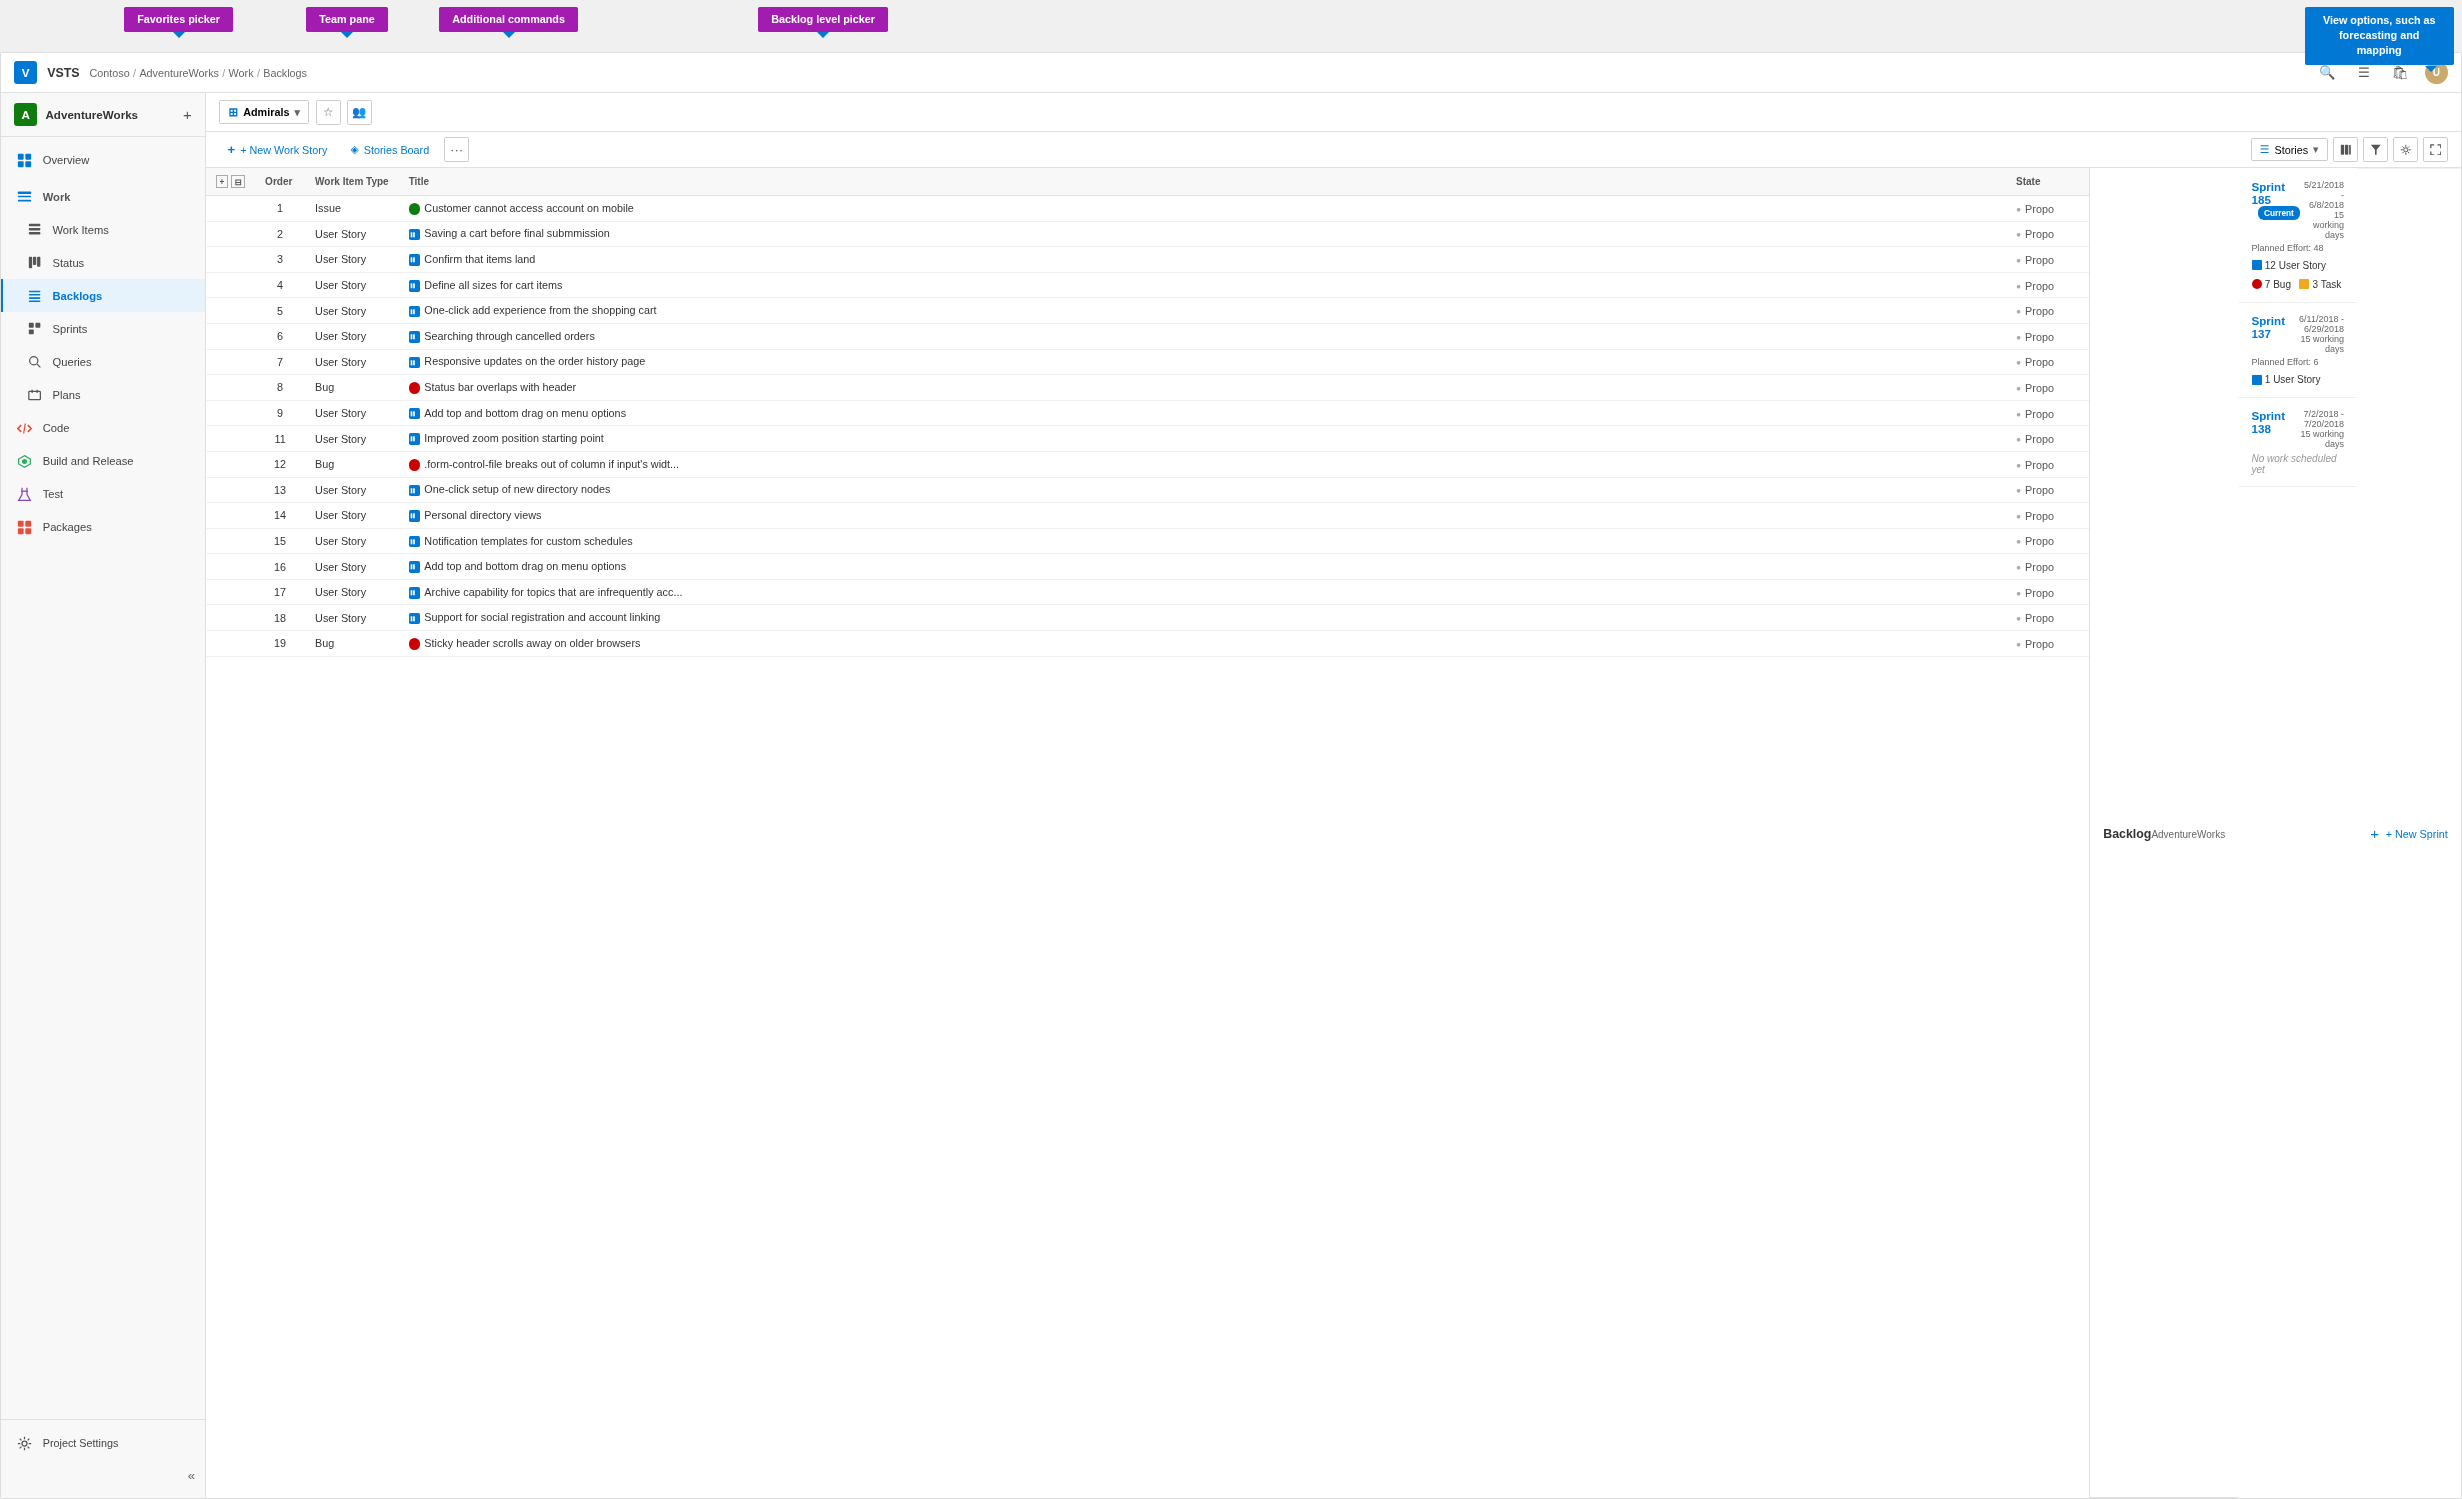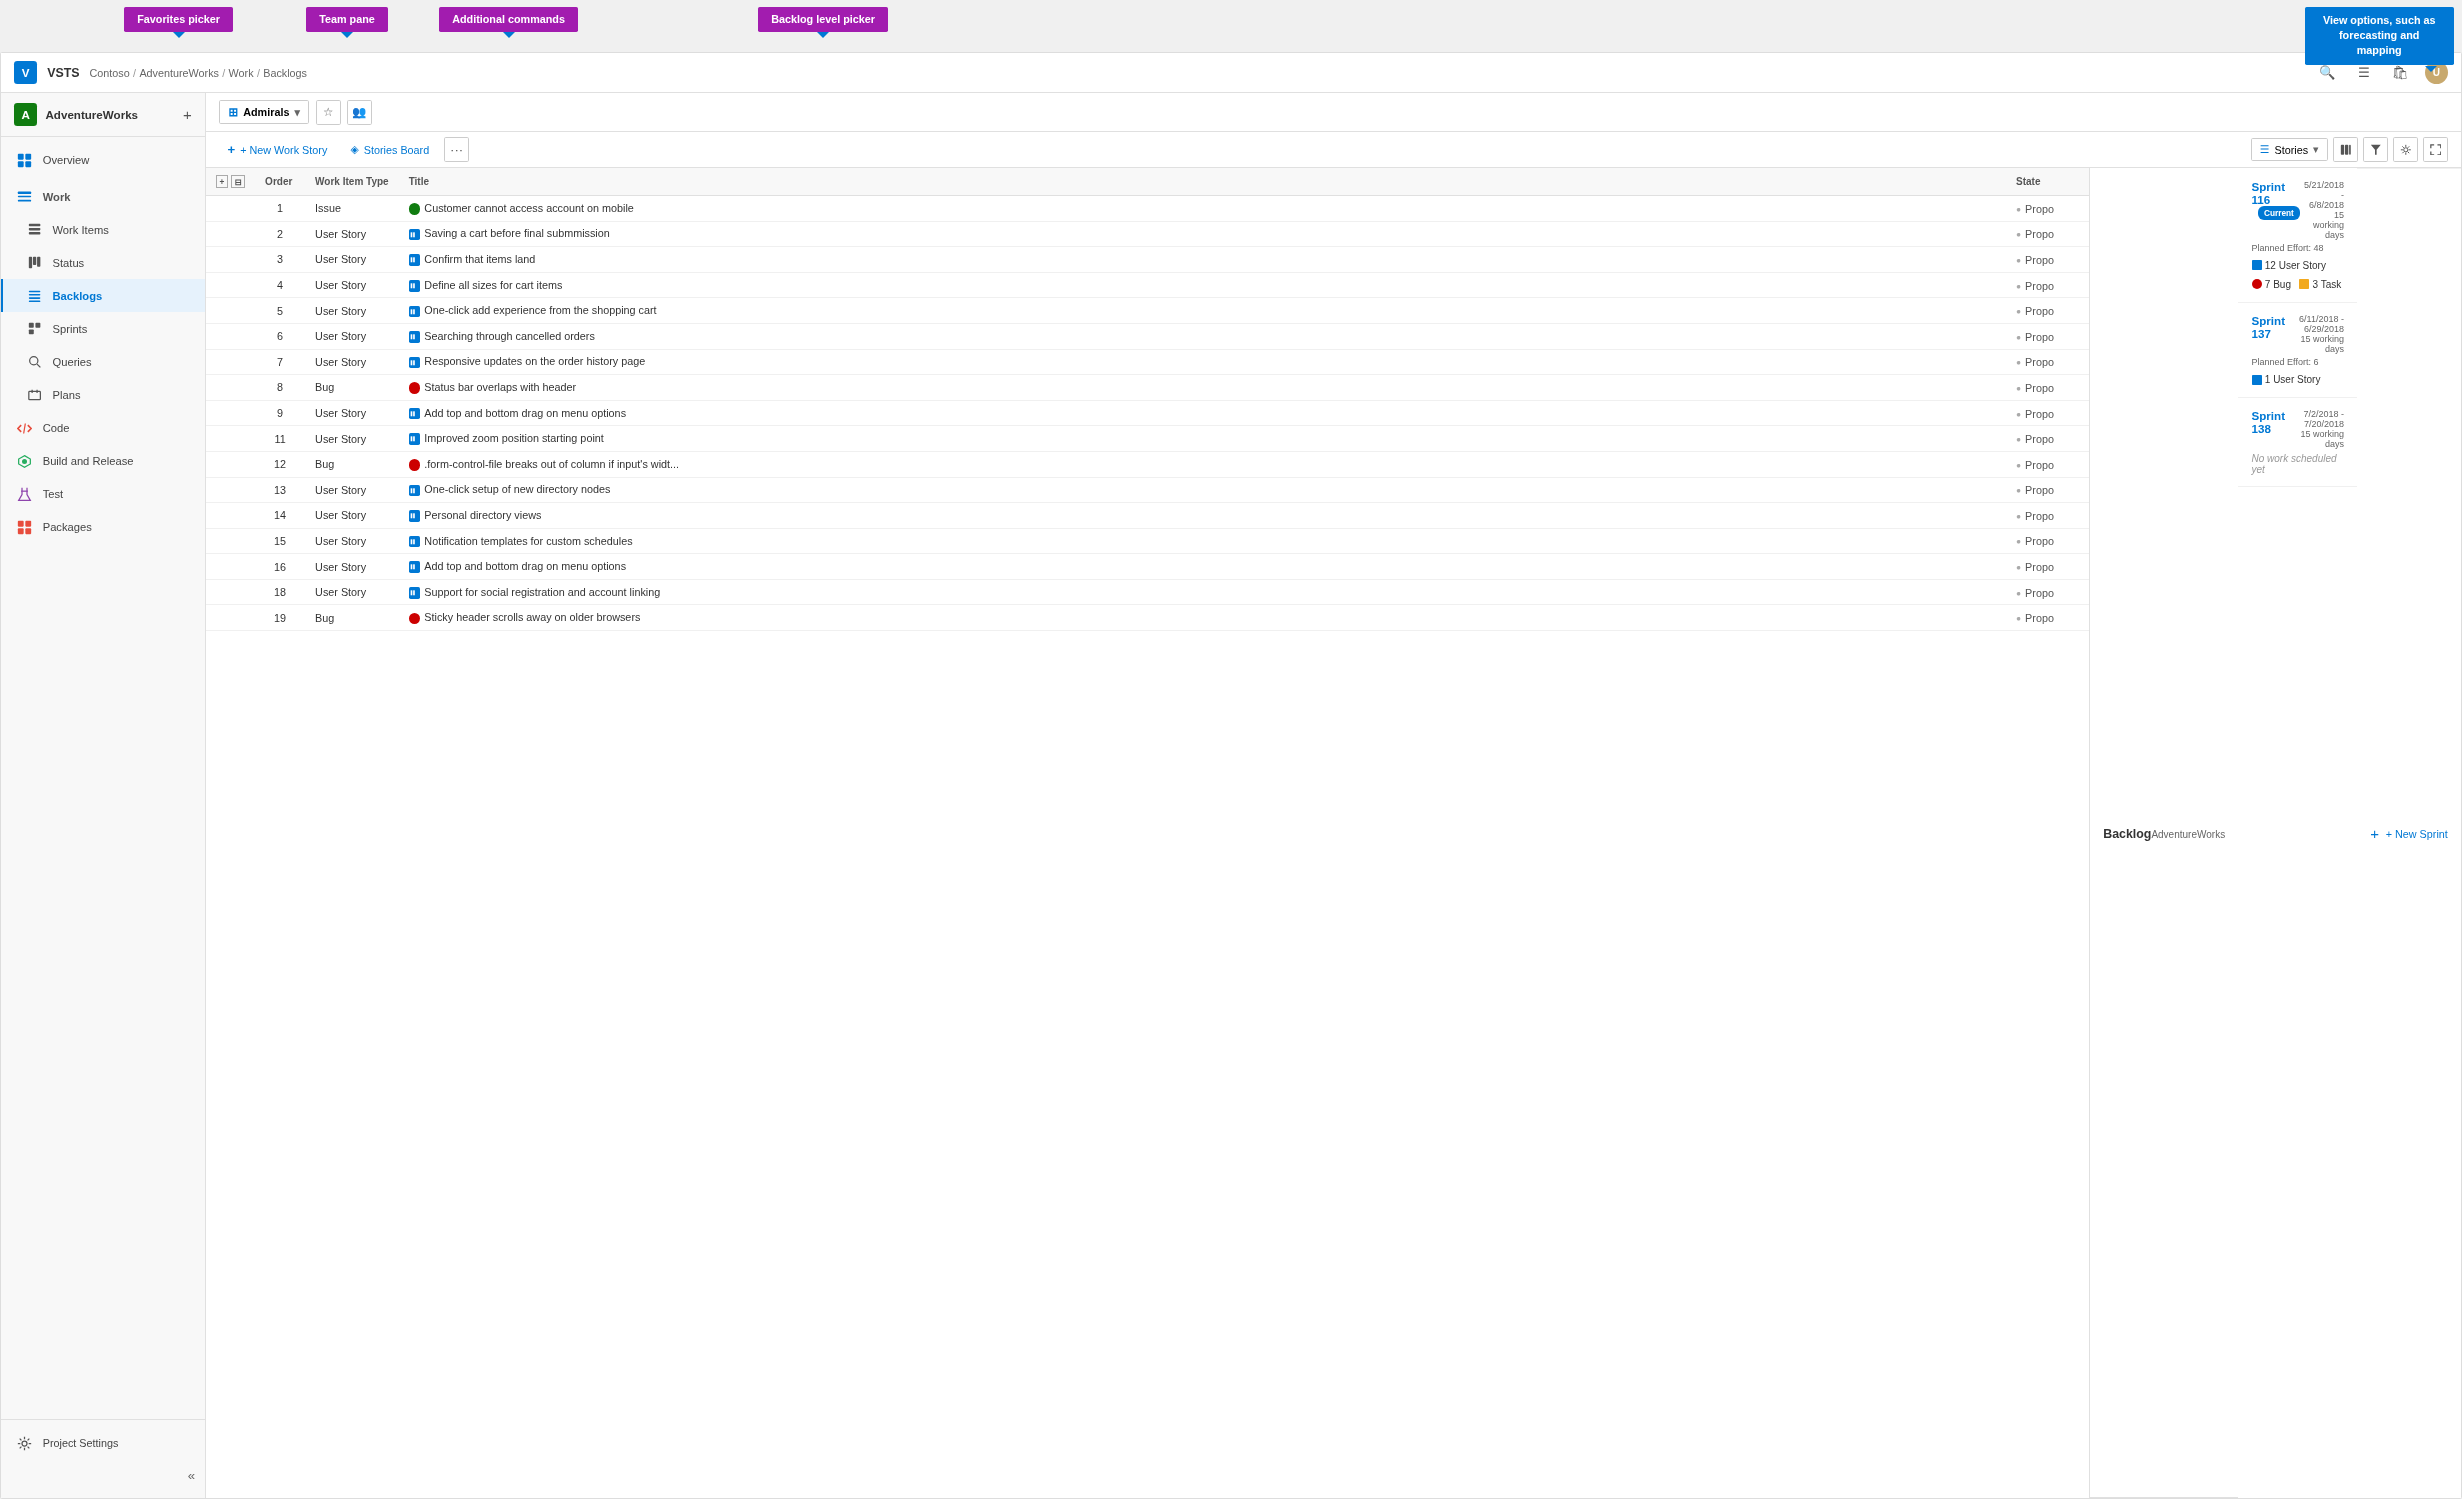--- a/index.html
+++ b/index.html
@@ -935,20 +935,32 @@
                   <td><span style="display:inline-block;width:11.6px;height:11.6px;background:#0078d4;border-radius:1.7px;vertical-align:middle;margin-right:4.1px;">
       <svg width="11.6" height="11.6" viewBox="0 0 14 14">
                         <rect x="2" y="4" width="2" height="6" fill="white"></rect>
                         <rect x="5" y="4" width="2" height="6" fill="white"></rect>
                       </svg>
     </span>Add top and bottom drag on menu options</td>
                   <td><span class="state-dot">Propo</span></td>
                 </tr>
                 <tr>
                   <td></td>
+                  <td style="text-align: center;">17</td>
+                  <td>User Story</td>
+                  <td><span style="display:inline-block;width:11.6px;height:11.6px;background:#0078d4;border-radius:1.7px;vertical-align:middle;margin-right:4.1px;">
+      <svg width="11.6" height="11.6" viewBox="0 0 14 14">
+                        <rect x="2" y="4" width="2" height="6" fill="white"></rect>
+                        <rect x="5" y="4" width="2" height="6" fill="white"></rect>
+                      </svg>
+    </span>Archive capability for topics that are infrequently acc...</td>
+                  <td><span class="state-dot">Propo</span></td>
+                </tr>
+                <tr>
+                  <td></td>
                   <td style="text-align: center;">18</td>
                   <td>User Story</td>
                   <td><span style="display:inline-block;width:11.6px;height:11.6px;background:#0078d4;border-radius:1.7px;vertical-align:middle;margin-right:4.1px;">
       <svg width="11.6" height="11.6" viewBox="0 0 14 14">
                         <rect x="2" y="4" width="2" height="6" fill="white"></rect>
                         <rect x="5" y="4" width="2" height="6" fill="white"></rect>
                       </svg>
     </span>Support for social registration and account linking</td>
                   <td><span class="state-dot">Propo</span></td>
                 </tr>
@@ -979,21 +991,21 @@
 
           <div class="panel-backlog-header">
             <div class="panel-backlog-title">Backlog</div>
             <div class="panel-project-name">AdventureWorks</div>
           </div>
 
           <div class="sprint-list" id="sprint-list">
           <div class="sprint-item">
     <div class="sprint-header">
       <div>
-        <span class="sprint-name">Sprint 116</span>
+        <span class="sprint-name">Sprint 185</span>
         <span class="sprint-current-badge">Current</span>
       </div>
       <div>
         <div class="sprint-dates">5/21/2018 - 6/8/2018</div>
         <div class="sprint-working-days">15 working days</div>
       </div>
     </div>
     <div class="sprint-meta">Planned Effort: 48</div>
     <div class="sprint-tags">
                   <div class="sprint-tag">

